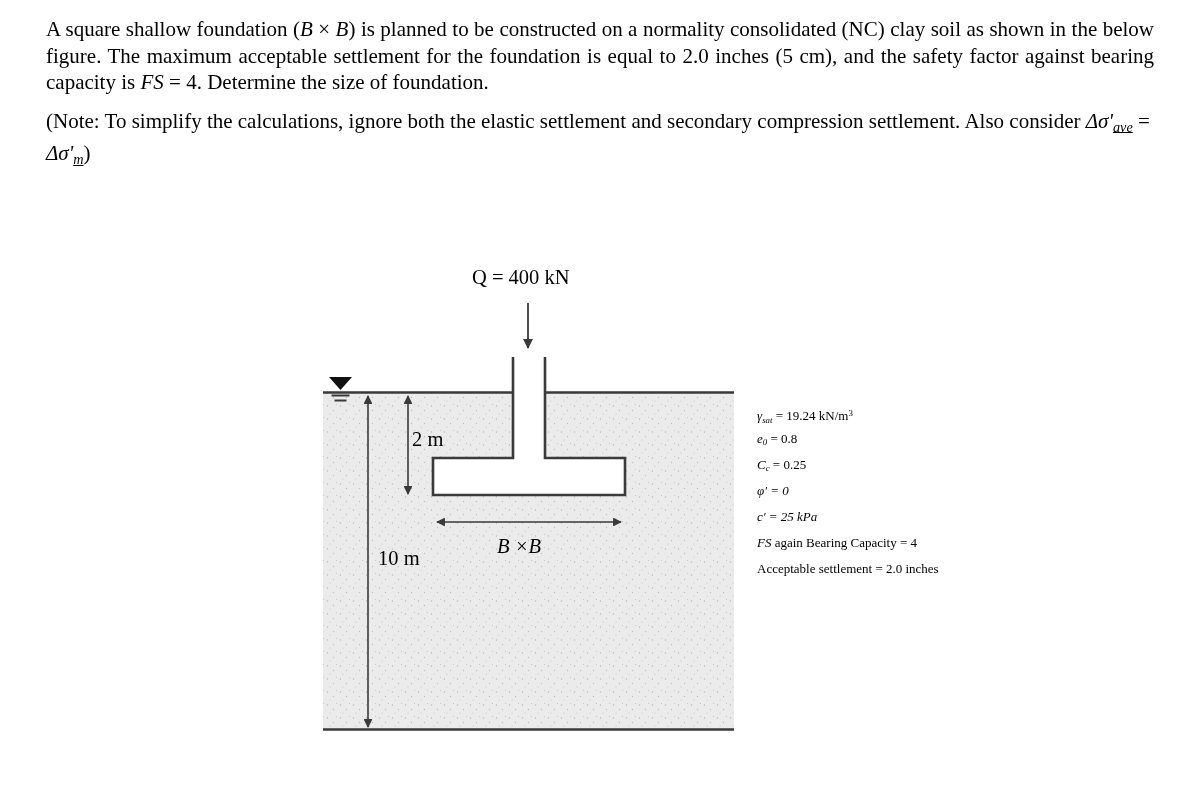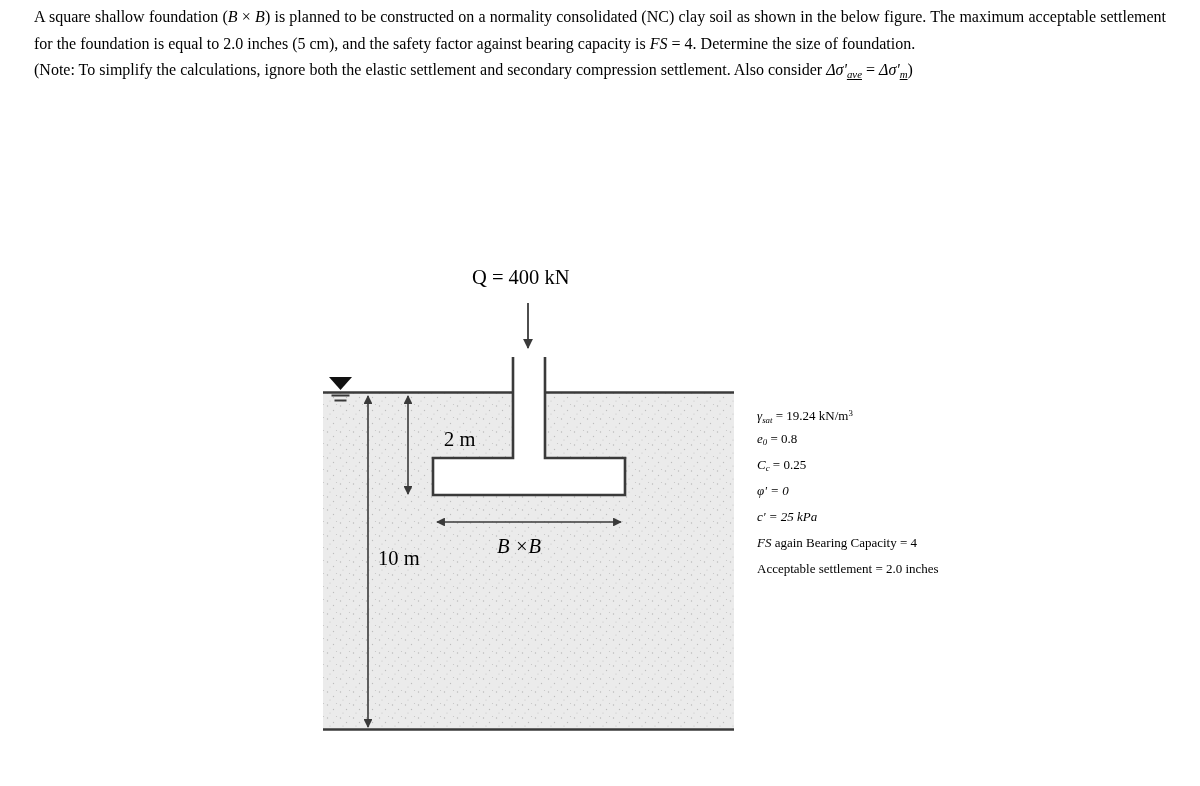--- a/index.html
+++ b/index.html
@@ -17,24 +17,24 @@
   }
 
   
   #problem-text {
     position: absolute;
     left: 34px;
     top: 4px;
     width: 1132px;
   }
   .para {
-    font-size: 16px;
+    font-size: 21px;
     line-height: 26.5px;
     text-align: justify;
-    margin: 0;
+    margin: 12px;
   }
   .para.last { text-align: left; }
   .it { font-style: italic; }
   .sub {
     font-size: 0.68em;
     vertical-align: -0.28em;
     font-style: italic;
     text-decoration: underline;
   }
   .nw { white-space: nowrap; }
@@ -70,21 +70,21 @@
   }
 
   
   .fig-label {
     position: absolute;
     font-size: 20.5px;
     white-space: nowrap;
     line-height: 1;
   }
   #q-label { left: 472px; top: 267px; }
-  #dim-2m-label { left: 412px; top: 429px; margin-left: 32px; }
+  #dim-2m-label { left: 412px; top: 429px; }
   #dim-10m-label { left: 378px; top: 548px; }
   #bxb-label { left: 497px; top: 536px; font-style: italic; }
 </style>
 </head>
 <body>
 
 <div id="problem-text">
   <p class="para"><span>A square shallow foundation (</span><span class="it">B</span><span> × </span><span class="it">B</span><span>) is planned to be constructed on a normality consolidated (NC) clay soil as shown in the below figure. The maximum acceptable settlement for the foundation is equal to 2.0 inches (5 cm), and the safety factor against bearing capacity is </span><span class="it">FS</span><span> = 4. Determine the size of foundation.</span></p>
   <p class="para last"><span>(Note: To simplify the calculations, ignore both the elastic settlement and secondary compression settlement. Also consider </span><span class="it nw"><span>Δσ'</span><span class="sub">ave</span></span><span> = </span><span class="it nw"><span>Δσ'</span><span class="sub">m</span></span><span>)</span></p>
 </div>

